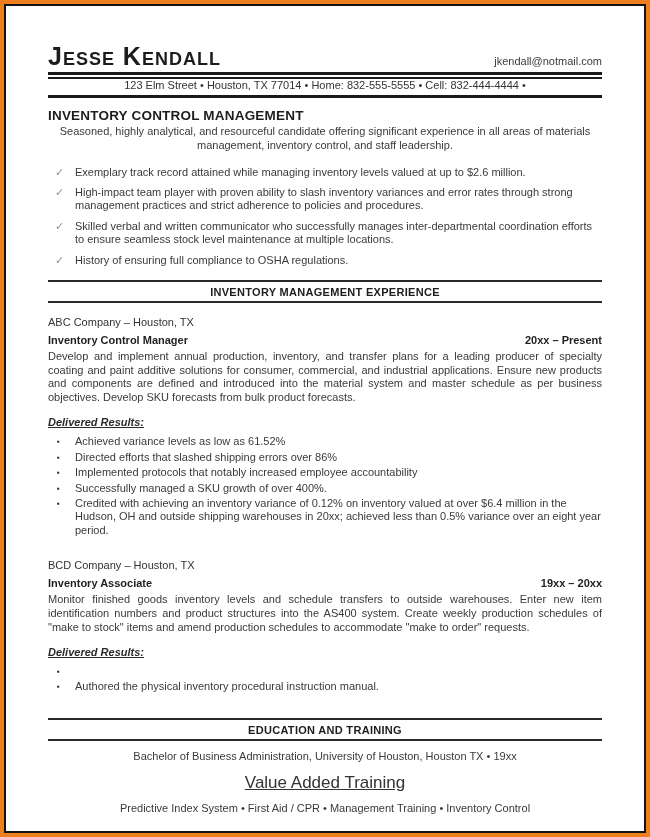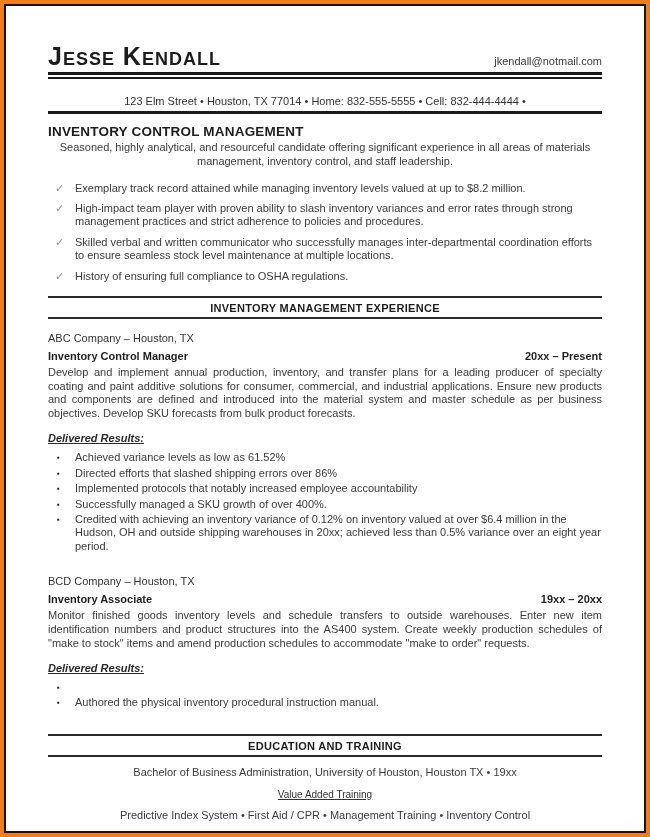--- a/index.html
+++ b/index.html
@@ -21,21 +21,21 @@
   }
   
   .name-row { display: flex; justify-content: space-between; align-items: flex-end; }
   .name {
     font-size: 25px; font-weight: bold; color: #1c1c1c;
     font-variant: small-caps; letter-spacing: 1px; line-height: 1;
   }
   .email { font-size: 11px; color: #3a3a3a; padding-bottom: 2px; }
   .rule-a { height: 3px; background: #1a1a1a; margin-top: 3px; }
   .rule-b { height: 2px; background: #1a1a1a; margin-top: 2px; }
-  .contact { text-align: center; font-size: 11px; color: #333; margin-top: 16px; }
+  .contact { text-align: center; font-size: 11px; color: #333; margin-top: 0; }
   .rule-c { height: 3px; background: #1a1a1a; margin-top: 4px; }
   
   .obj-title { text-align: left; font-size: 13.5px; font-weight: bold; color: #1d1d1d; margin-top: 10px; letter-spacing: 0.2px; }
   .obj-sub { text-align: center; font-size: 11px; line-height: 1.25; max-width: 532px; margin: 2px auto 0; }
   
   .checks { margin-top: 13px; }
   .check-item { display: flex; margin-bottom: 7px; }
   .check-mark { flex: 0 0 27px; padding-left: 7px; color: #8f8f8f; font-size: 11px; line-height: 1.2; }
   .check-text { flex: 1; font-size: 11px; line-height: 1.22; max-width: 533px; }
   
@@ -56,21 +56,21 @@
     margin-top: 12px; font-size: 11px; font-weight: bold; font-style: italic;
     text-decoration: underline; color: #2a2a2a; display: inline-block;
   }
   .results { margin-top: 5px; }
   .result-item { display: flex; margin-bottom: 2px; }
   .result-mark { flex: 0 0 27px; padding-left: 9px; font-size: 8px; line-height: 13px; color: #1f1f1f; }
   .result-text { flex: 1; font-size: 11px; line-height: 1.22; }
   .r-narrow { max-width: 420px; }
   
   .center-line { text-align: center; font-size: 11px; margin-top: 9px; }
-  .training-head { text-align: center; font-size: 10px; margin-top: 11px; text-decoration: underline; color: #333; }
+  .training-head { text-align: center; font-size: 17px; margin-top: 11px; text-decoration: underline; color: #333; }
   .mt-lg { margin-top: 24px; }
   .mt-md { margin-top: 22px; }
 </style>
 </head>
 <body>
 
 <div class="page">
   <div class="inner">
 
     <div class="name-row">
@@ -81,21 +81,21 @@
     <div class="rule-b"></div>
     <div class="contact">123 Elm Street • Houston, TX 77014 • Home: 832-555-5555 • Cell: 832-444-4444 •</div>
     <div class="rule-c"></div>
 
     <div class="obj-title">INVENTORY CONTROL MANAGEMENT</div>
     <div class="obj-sub">Seasoned, highly analytical, and resourceful candidate offering significant experience in all areas of materials management, inventory control, and staff leadership.</div>
 
     <div class="checks">
       <div class="check-item">
         <span class="check-mark">✓</span>
-        <span class="check-text">Exemplary track record attained while managing inventory levels valued at up to $8.2 million.</span>
+        <span class="check-text">Exemplary track record attained while managing inventory levels valued at up to $2.6 million.</span>
       </div>
       <div class="check-item">
         <span class="check-mark">✓</span>
         <span class="check-text">High-impact team player with proven ability to slash inventory variances and error rates through strong management practices and strict adherence to policies and procedures.</span>
       </div>
       <div class="check-item">
         <span class="check-mark">✓</span>
         <span class="check-text">Skilled verbal and written communicator who successfully manages inter-departmental coordination efforts to ensure seamless stock level maintenance at multiple locations.</span>
       </div>
       <div class="check-item">

